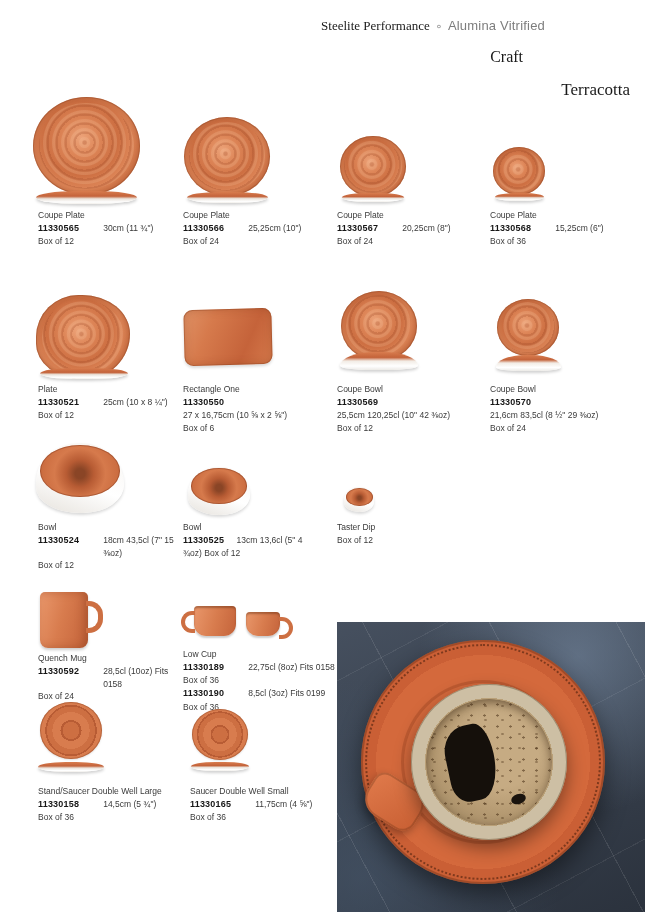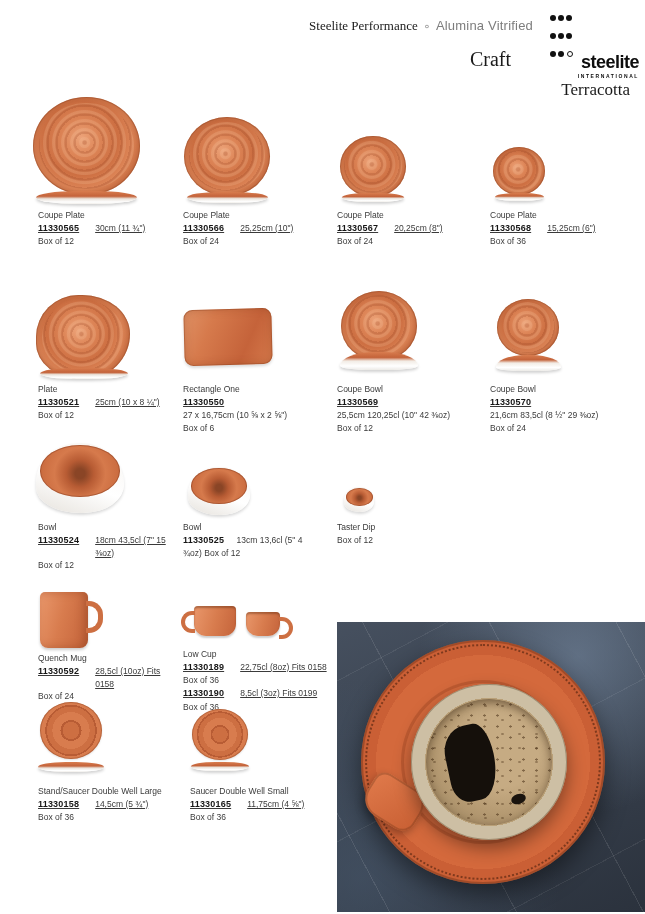--- a/index.html
+++ b/index.html
@@ -1,38 +1,38 @@
 <!DOCTYPE html>
 <html><head>
 <meta charset="utf-8">
 <style>
   html,body{margin:0;padding:0;background:#e9e9e9;}
   .page{position:relative;width:645px;height:914px;background:#ffffff;margin:0 auto;
         font-family:"Liberation Sans",sans-serif;color:#3a3a3a;overflow:hidden;}
 
   
-  .hdr-right{position:absolute;left:0;top:18px;width:533px;text-align:right;}
+  .hdr-right{position:absolute;left:12px;top:18px;width:533px;text-align:right;}
   .brand-line{font-size:13px;color:#222;}
   .brand-serif{font-family:"Liberation Serif",serif;color:#1a1a1a;}
   .brand-sep{color:#8a8a8a;font-size:11px;padding:0 2px;}
   .brand-light{color:#7d7d7d;font-weight:400;letter-spacing:.2px;}
-  .craft{font-family:"Liberation Serif",serif;font-size:20px;color:#1a1a1a;margin-top:14px;padding-right:22px;}
+  .craft{font-family:"Liberation Serif",serif;font-size:16px;color:#1a1a1a;margin-top:14px;padding-right:22px;}
   .colorway{position:absolute;left:0;top:80px;width:630px;text-align:right;
             font-family:"Liberation Serif",serif;font-size:17px;color:#1a1a1a;}
   .logo{position:absolute;left:543px;top:8px;width:96px;}
   .dots{margin-left:6px;width:30px;}
   .dot{display:inline-block;width:6px;height:6px;border-radius:50%;background:#111;margin:1px;}
   .dot.hollow{background:#fff;border:1.5px solid #111;width:4px;height:4px;margin:1px 2px;}
   .logo-word{font-size:18px;font-weight:bold;letter-spacing:-.5px;color:#0d0d0d;text-align:right;margin-top:-10px;}
   .logo-sub{font-size:5px;font-weight:bold;letter-spacing:1.6px;color:#0d0d0d;text-align:right;margin-top:0px;}
 
   
   .cell{position:absolute;width:142px;font-size:8.5px;line-height:1.5;color:#3a3a3a;}
   .pname{color:#3a3a3a;}
-  .prow{display:flex;gap:16px;align-items:baseline;text-decoration:underline;}
+  .prow{display:flex;gap:24px;align-items:baseline;}
   .sku{font-weight:bold;color:#161616;font-size:9px;letter-spacing:.2px;white-space:nowrap;}
   .psize{color:#3a3a3a;}
   .stacked .prow{display:block;}
   .wrapflow .sku{margin-right:10px;}
   .wrapflow .psize,.wrapflow .pbox-inline{display:inline;}
 
   
   .art{position:absolute;}
   .swirl{border-radius:50%;
     background:radial-gradient(circle at 45% 42%, #eda47a 0%, #dd8557 22%, #cd6f42 45%, #dd8557 62%, #c96a3e 80%, #d67a4c 100%);
@@ -115,29 +115,20 @@
 
   <div class="hdr-right">
     <div class="brand-line">
       <span class="brand-serif">Steelite Performance</span>
       <span class="brand-sep">∘</span>
       <span class="brand-light">Alumina Vitrified</span>
     </div>
     <div class="craft">Craft</div>
   </div>
 
-  <div class="logo">
-    <div class="dots">
-      <span class="dot"></span><span class="dot"></span><span class="dot"></span><br>
-      <span class="dot"></span><span class="dot"></span><span class="dot"></span><br>
-      <span class="dot"></span><span class="dot"></span><span class="dot hollow"></span>
-    </div>
-    <div class="logo-word">steelite</div>
-    <div class="logo-sub">INTERNATIONAL</div>
-  </div>
 
   <div class="colorway">Terracotta</div>
 
   <div class="art swirl" style="left:33px;top:97px;width:107px;height:98px;"></div>
   <div class="art side" style="left:36px;top:191px;width:101px;height:13px;"></div>
   <div class="art swirl" style="left:184px;top:117px;width:86px;height:79px;"></div>
   <div class="art side" style="left:187px;top:192px;width:81px;height:11px;"></div>
   <div class="art swirl" style="left:340px;top:136px;width:66px;height:61px;"></div>
   <div class="art side" style="left:342px;top:193px;width:62px;height:9px;"></div>
   <div class="art swirl" style="left:493px;top:147px;width:52px;height:48px;"></div>

